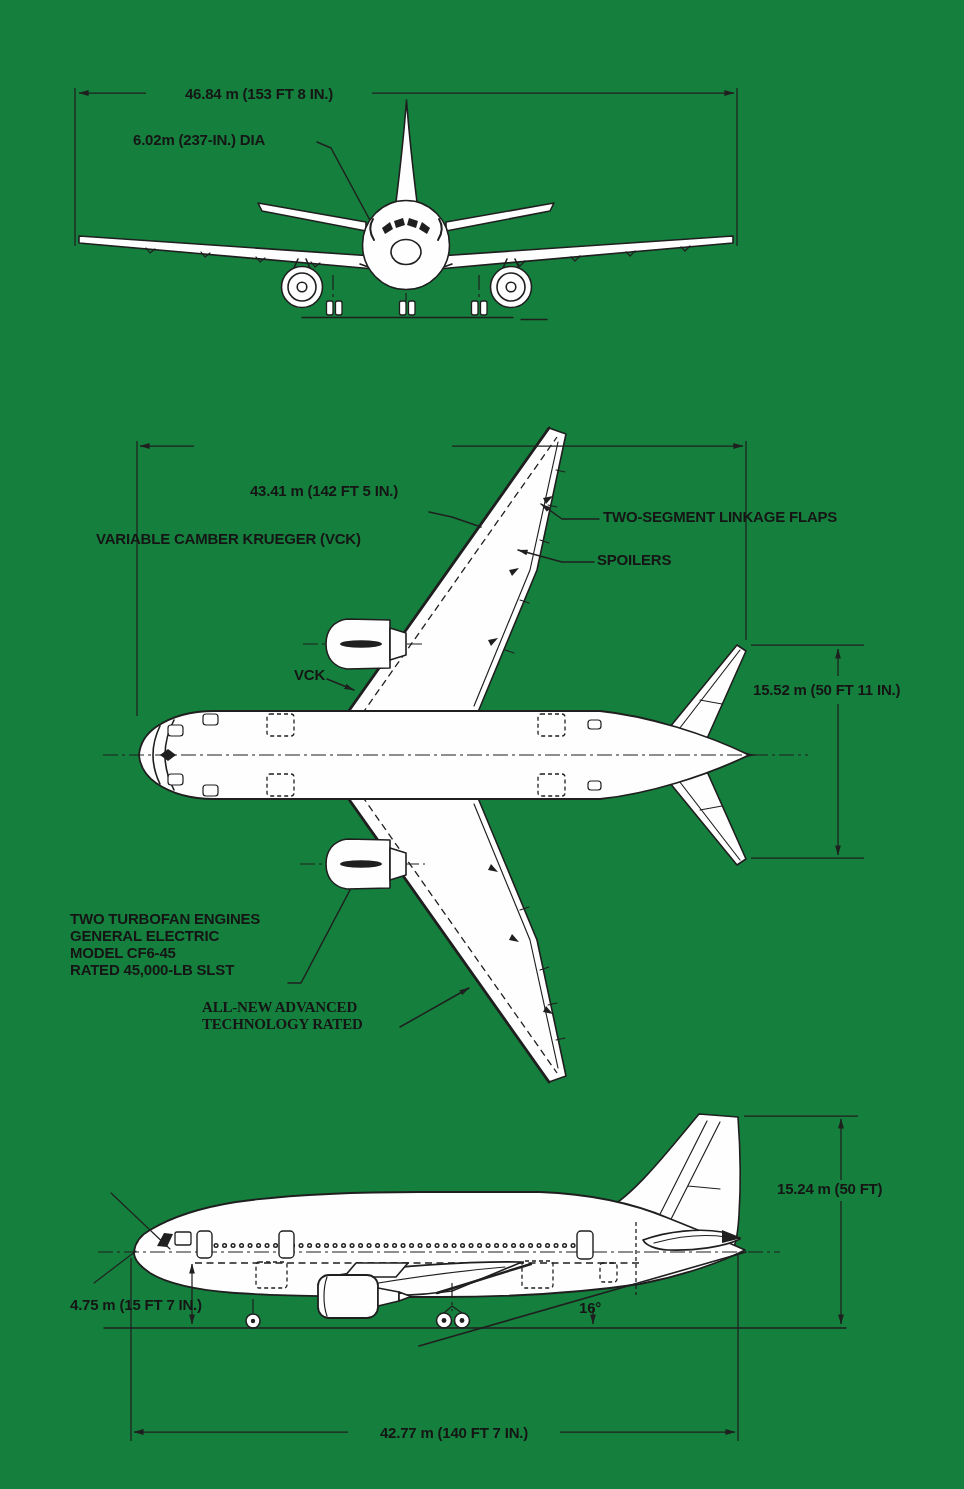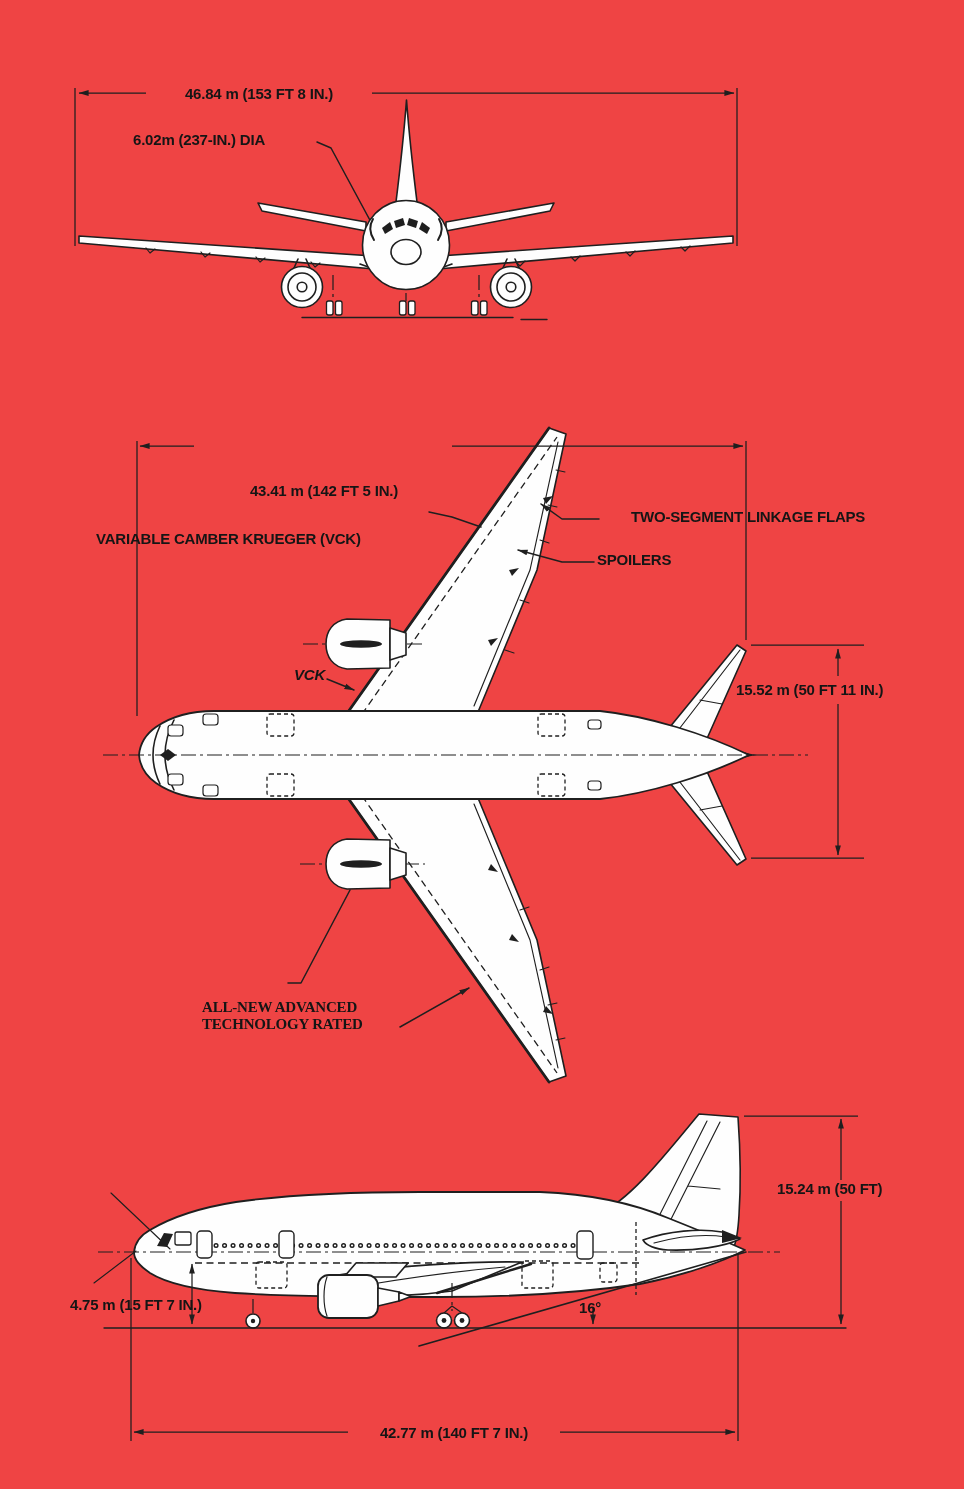--- a/index.html
+++ b/index.html
@@ -1,17 +1,17 @@
 <!DOCTYPE html>
 <html><head>
 <meta charset="utf-8">
 <style>
   html,body{margin:0;padding:0;background:#ffffff;}
   .canvas{
-    position:relative;width:964px;height:1489px;background:#ef4444;
+    position:relative;width:964px;height:1489px;background:#15803d;
     font-family:"Liberation Sans", sans-serif;overflow:hidden;
   }
   svg.art{position:absolute;left:0;top:0;}
   .s{stroke:#1f1f1f;fill:none;stroke-width:1.6;stroke-linecap:round;stroke-linejoin:round;}
   .sf{stroke:#1f1f1f;fill:#fefefe;stroke-width:1.6;stroke-linejoin:round;}
   .thick{stroke-width:2.8;}
   .thin{stroke-width:1.15;}
   .dim{stroke:#1f1f1f;fill:none;stroke-width:1.25;}
   .dd{stroke:#1f1f1f;fill:none;stroke-width:1.2;stroke-dasharray:15 4 3 4;}
   .dash{stroke:#1f1f1f;fill:none;stroke-width:1.3;stroke-dasharray:7 4.5;}
@@ -237,28 +237,34 @@
 </svg>
 
   <div class="lbl ctr" style="left:150px;top:85px;width:218px;">46.84 m (153 FT 8 IN.)</div>
 
   <div class="lbl" style="left:133px;top:131px;">6.02m (237-IN.) DIA</div>
 
   <div class="lbl ctr" style="left:198px;top:438px;width:252px;margin-top:44px;">43.41 m (142 FT 5 IN.)</div>
 
   <div class="lbl" style="left:96px;top:530px;">VARIABLE CAMBER KRUEGER (VCK)</div>
 
-  <div class="lbl" style="left:603px;top:508px;margin-left:28px;">TWO-SEGMENT LINKAGE FLAPS</div>
+  <div class="lbl" style="left:603px;top:508px;">TWO-SEGMENT LINKAGE FLAPS</div>
 
   <div class="lbl" style="left:597px;top:551px;">SPOILERS</div>
 
-  <div class="lbl" style="left:294px;top:666px;font-style:italic;">VCK</div>
-
-  <div class="lbl" style="left:736px;top:681px;">15.52 m (50 FT 11 IN.)</div>
-
+  <div class="lbl" style="left:294px;top:666px;">VCK</div>
+
+  <div class="lbl" style="left:753px;top:681px;">15.52 m (50 FT 11 IN.)</div>
+
+  <div class="lbl" style="left:70px;top:910px;">
+    <div>TWO TURBOFAN ENGINES</div>
+    <div>GENERAL ELECTRIC</div>
+    <div>MODEL CF6-45</div>
+    <div>RATED 45,000-LB SLST</div>
+  </div>
 
   <div class="lbl" style="left:202px;top:999px;font-family:Liberation Serif, serif;">
     <div>ALL-NEW ADVANCED</div>
     <div>TECHNOLOGY RATED</div>
   </div>
 
   <div class="lbl" style="left:777px;top:1180px;">15.24 m (50 FT)</div>
 
   <div class="lbl" style="left:70px;top:1296px;">4.75 m (15 FT 7 IN.)</div>
 

